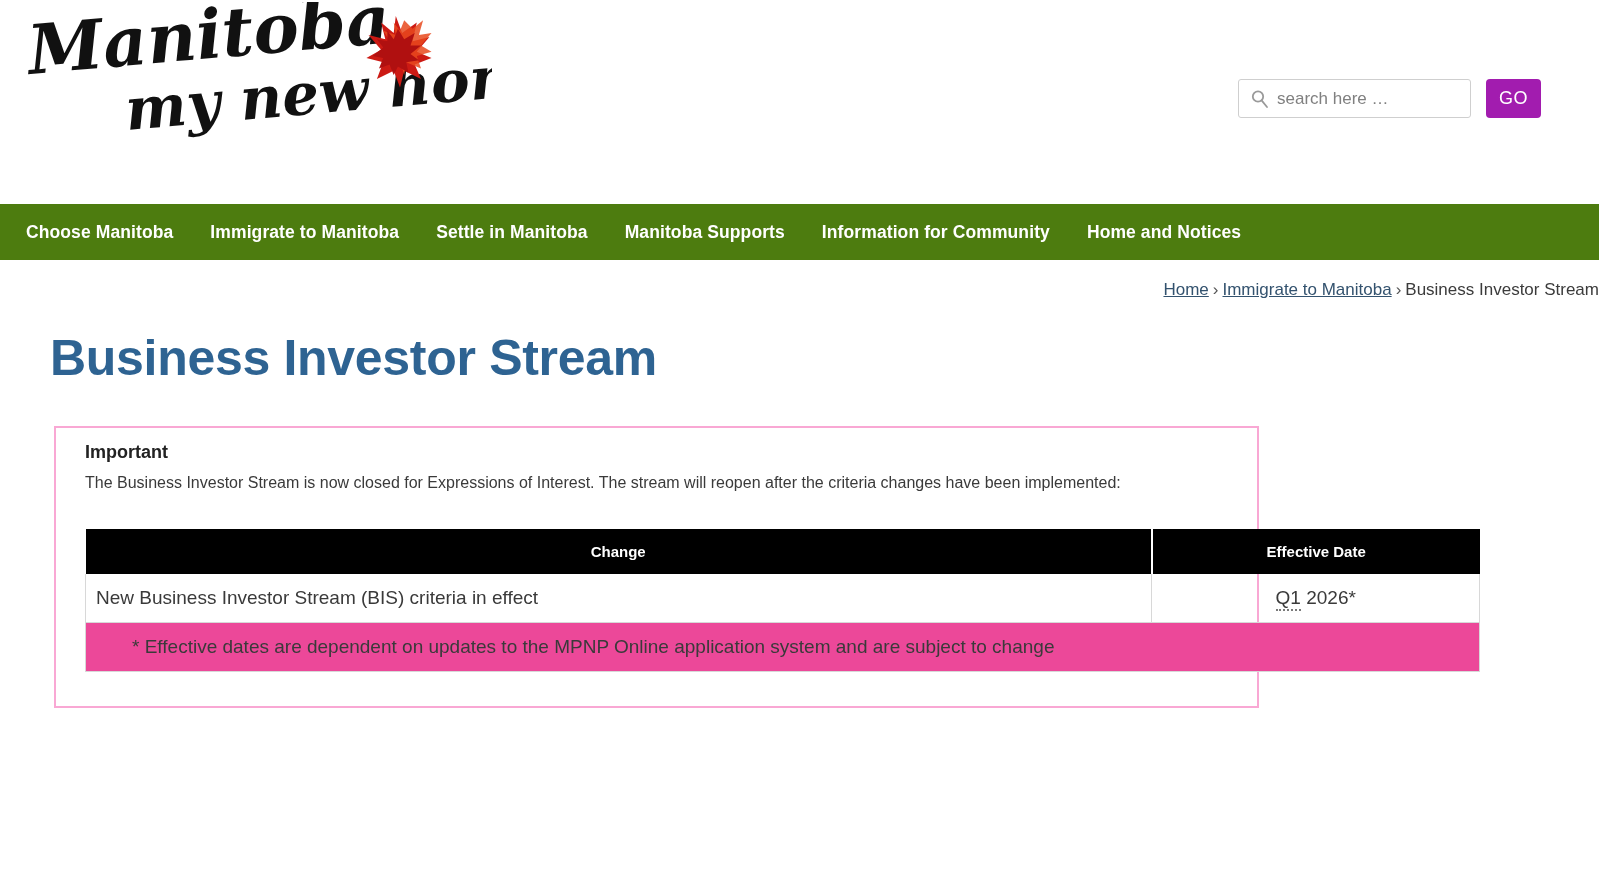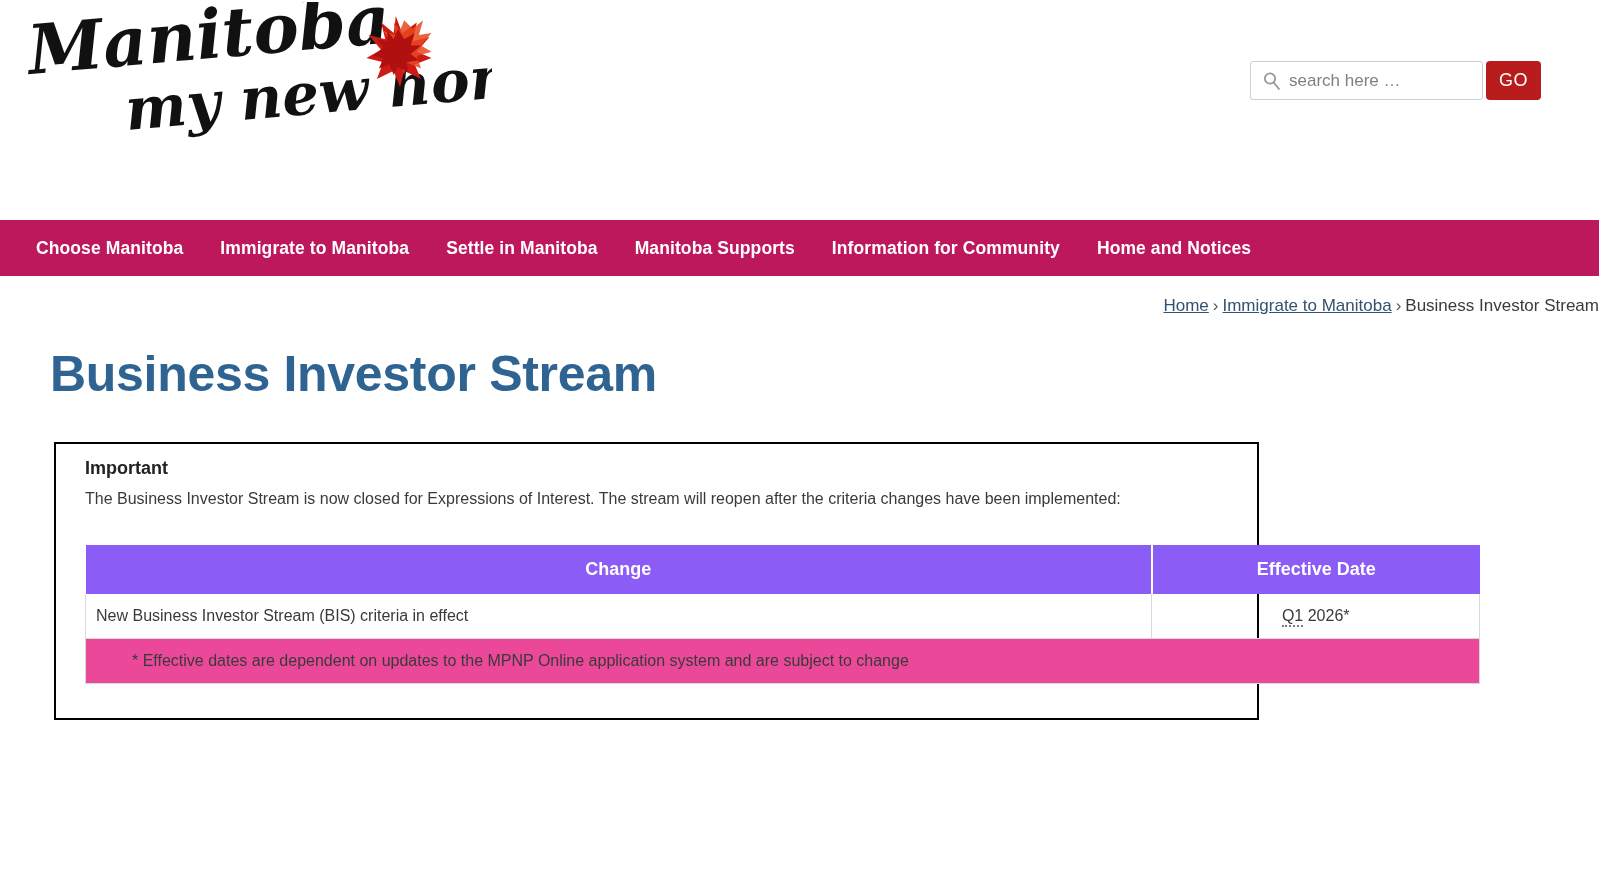--- a/index.html
+++ b/index.html
@@ -33,24 +33,24 @@
   .logo-text-1, .logo-text-2 {
     font-family: "DejaVu Serif", serif;
     font-style: italic;
     font-weight: 700;
     fill: #111111;
   }
 
   .search-area {
     position: absolute;
     right: 58px;
-    top: 61px;
+    top: 79px;
     display: flex;
     align-items: center;
-    gap: 3px;
+    gap: 15px;
   }
   .search-box {
     position: relative;
     width: 233px;
     height: 39px;
     border: 1px solid #cfcfcf;
     border-radius: 3px;
     background: #fff;
     box-sizing: border-box;
     display: flex;
@@ -73,43 +73,42 @@
     color: #777777;
     padding: 0 6px 0 38px;
     width: 100%;
     height: 100%;
     box-sizing: border-box;
   }
   .search-input::placeholder { color: #808080; opacity: 1; }
   .go-button {
     width: 55px;
     height: 39px;
-    background: #b91c1c;
+    background: #a21caf;
     color: #ffffff;
     border: 0;
     border-radius: 4px;
     font-family: "Liberation Sans", sans-serif;
     font-size: 18px;
     font-weight: 400;
     letter-spacing: 0.5px;
     cursor: pointer;
     line-height: 39px;
     text-align: center;
     padding: 0;
   }
 
   
   .nav {
-    background: #be185d;
+    background: #4d7c0f;
     height: 56px;
     display: flex;
     align-items: center;
-    padding-left: 36px;
-    box-sizing: border-box;
-    margin-top: 16px;
+    padding-left: 26px;
+    box-sizing: border-box;
   }
   .nav-item {
     color: #ffffff;
     font-family: "Liberation Sans", sans-serif;
     font-size: 17.5px;
     font-weight: bold;
     letter-spacing: 0.1px;
     margin-right: 37px;
     white-space: nowrap;
     cursor: pointer;
@@ -143,21 +142,21 @@
     font-weight: bold;
     color: #2e6392;
     letter-spacing: -0.3px;
     line-height: 1;
   }
 
   
   .important-box {
     margin: 43px 0 0 54px;
     width: 1205px;
-    border: 2px solid #000000;
+    border: 2px solid #f9a8d4;
     box-sizing: border-box;
     background: #ffffff;
     padding: 14px 26px 34px 29px;
   }
   .important-heading {
     font-size: 18px;
     font-weight: bold;
     color: #222222;
     margin-bottom: 6px;
   }
@@ -169,31 +168,31 @@
   }
 
   
   .change-table {
     margin-top: 32px;
     width: 1395px;
     border-collapse: collapse;
     table-layout: fixed;
   }
   .change-table th {
-    background: #8b5cf6;
+    background: #000000;
     color: #ffffff;
-    font-size: 18px;
+    font-size: 15px;
     font-weight: bold;
     text-align: center;
     padding: 14px 6px;
     border-right: 2px solid #ffffff;
   }
   .change-table th:last-child { border-right: 0; }
   .change-table td {
-    font-size: 16px;
+    font-size: 19px;
     color: #3a3a3a;
     padding: 13px 10px;
     border: 1px solid #d8d8d8;
     border-top: none;
   }
   .cell-change { text-align: left; padding-left: 8px; }
   .cell-date   { text-align: center; }
   .spellcheck {
     border-bottom: 2px dotted #7a7a7a;
     padding-bottom: 1px;

